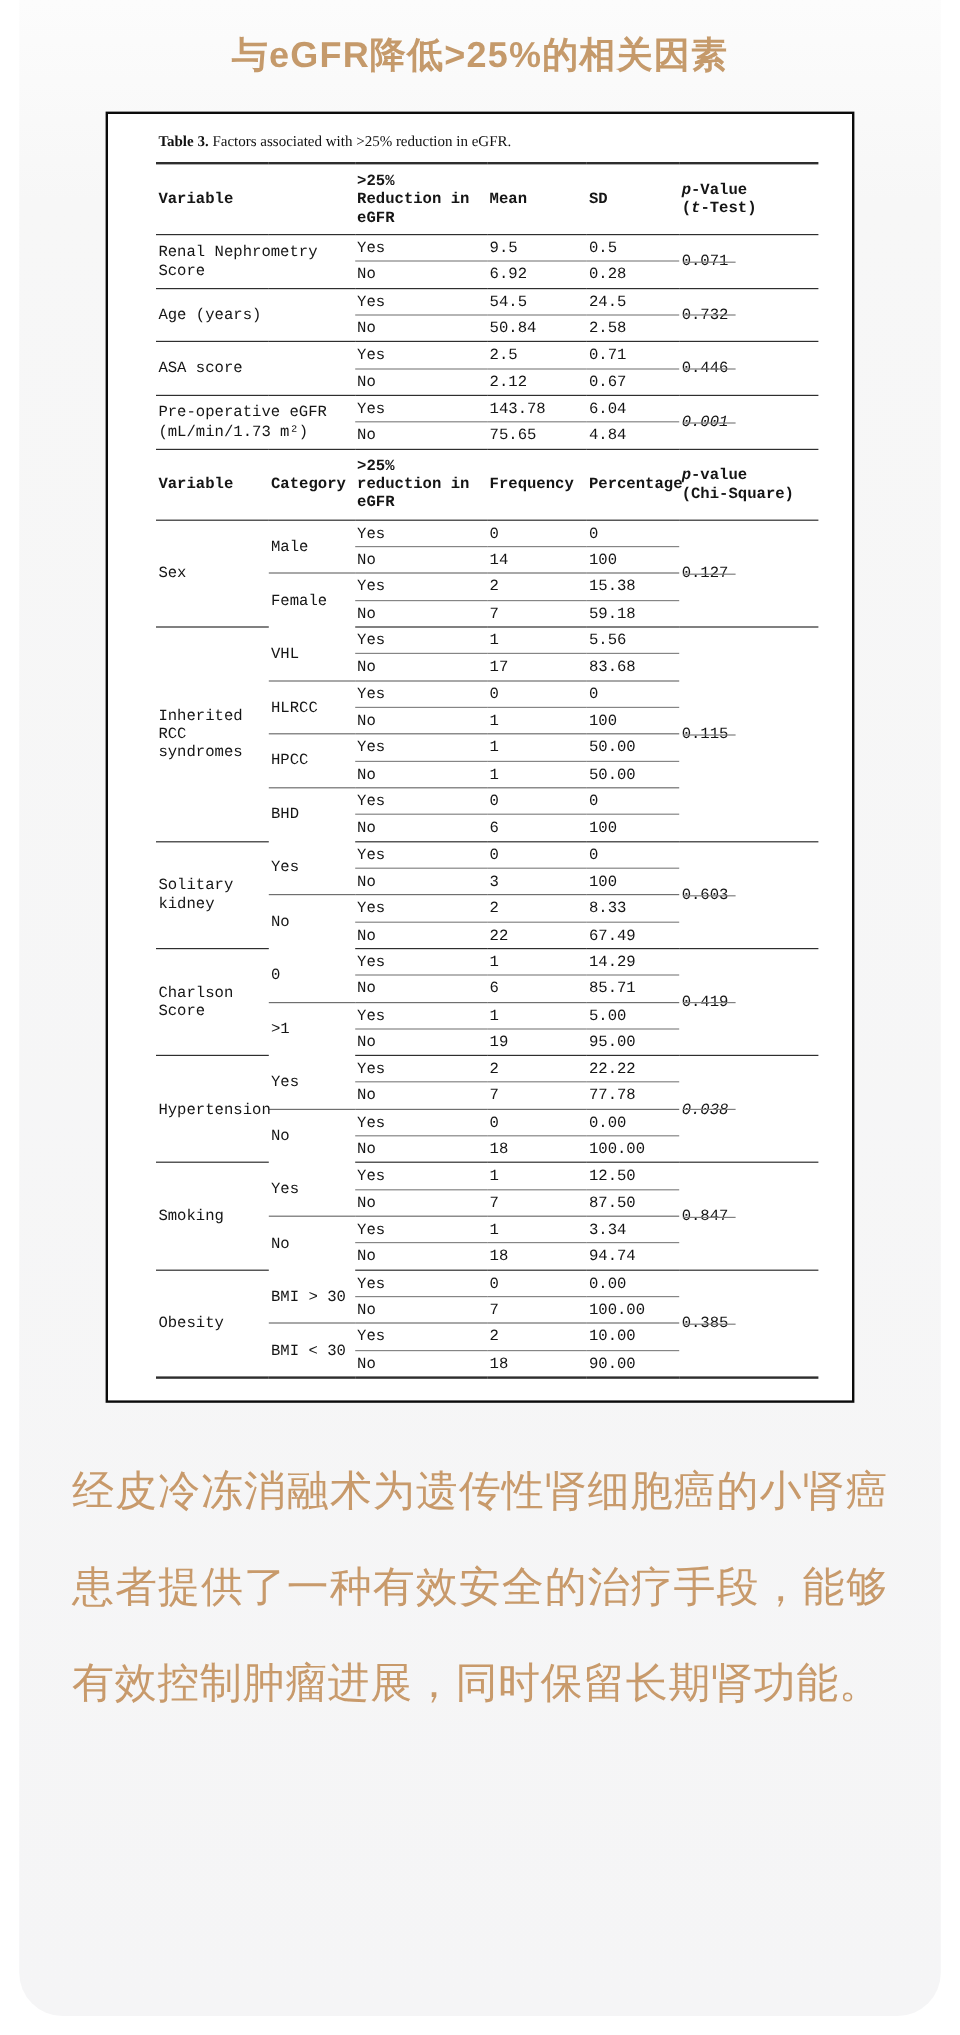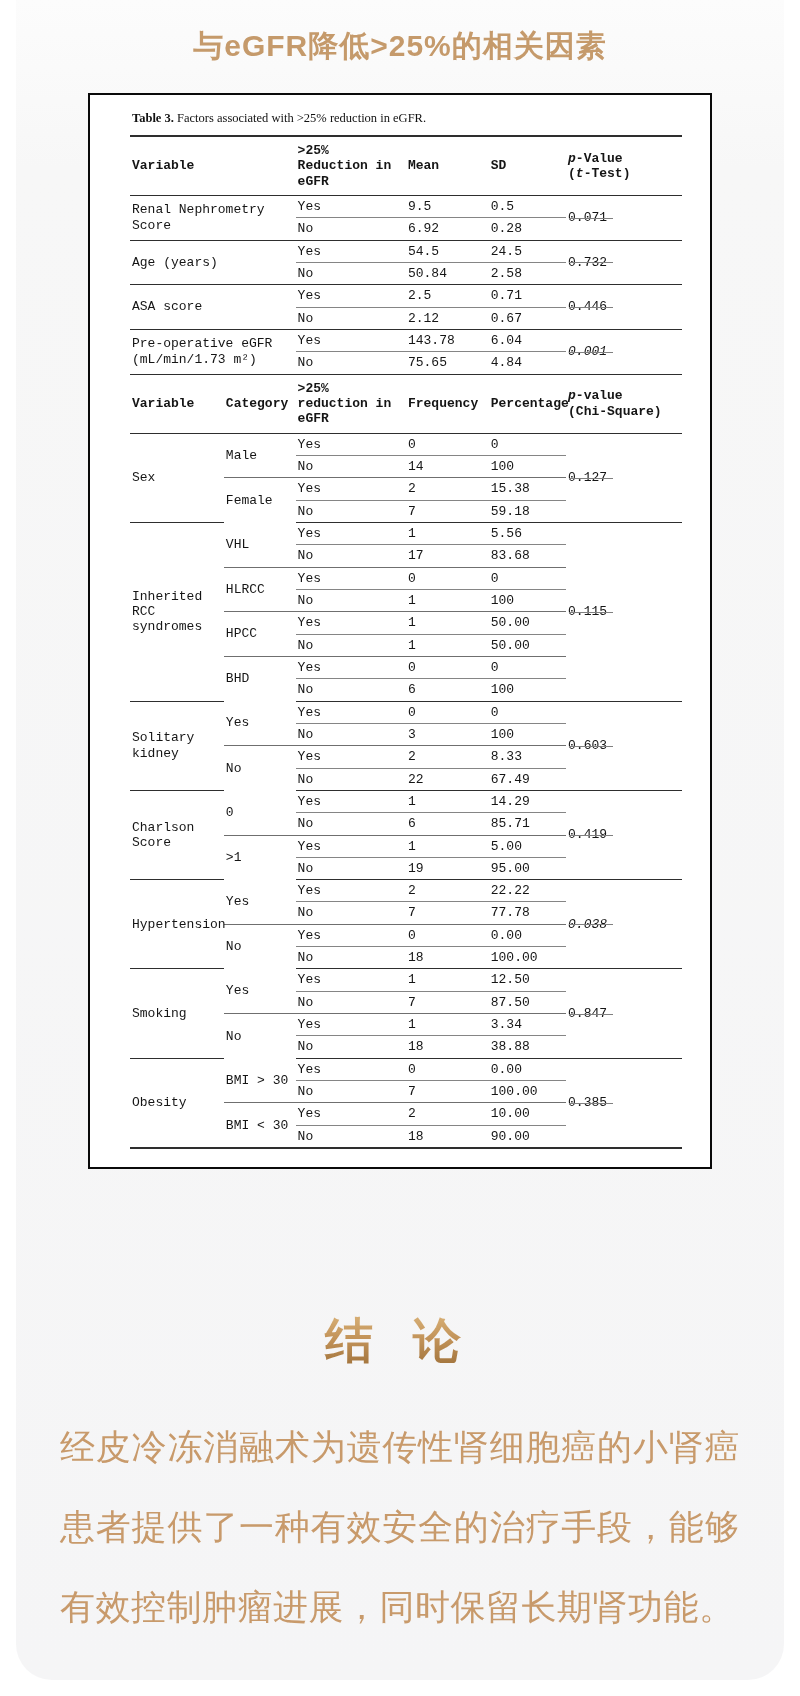--- a/index.html
+++ b/index.html
@@ -349,21 +349,21 @@
       </tr>
       <tr>
         <td rowspan="2">No</td>
         <td class="bb-thin">Yes</td>
         <td class="bb-thin">1</td>
         <td class="bb-thin">3.34</td>
       </tr>
       <tr>
         <td class="bb-heavy">No</td>
         <td class="bb-heavy">18</td>
-        <td class="bb-heavy">38.88</td>
+        <td class="bb-heavy">94.74</td>
       </tr>
 
       <tr>
         <td rowspan="4" class="bb-end">Obesity</td>
         <td rowspan="2" class="bb-cat">BMI &gt; 30</td>
         <td class="bb-thin">Yes</td>
         <td class="bb-thin">0</td>
         <td class="bb-thin">0.00</td>
         <td rowspan="4" class="pcell bb-end">0.385</td>
       </tr>
@@ -380,17 +380,16 @@
       </tr>
       <tr>
         <td class="bb-end">No</td>
         <td class="bb-end">18</td>
         <td class="bb-end">90.00</td>
       </tr>
     </tbody>
       </table>
   </div>
 
-  <div class="conclusion-title">结 论</div>
 
   <div class="conclusion-text">经皮冷冻消融术为遗传性肾细胞癌的小肾癌患者提供了一种有效安全的治疗手段，能够有效控制肿瘤进展，同时保留长期肾功能。</div>
 
 </div>
 
 </body></html>

